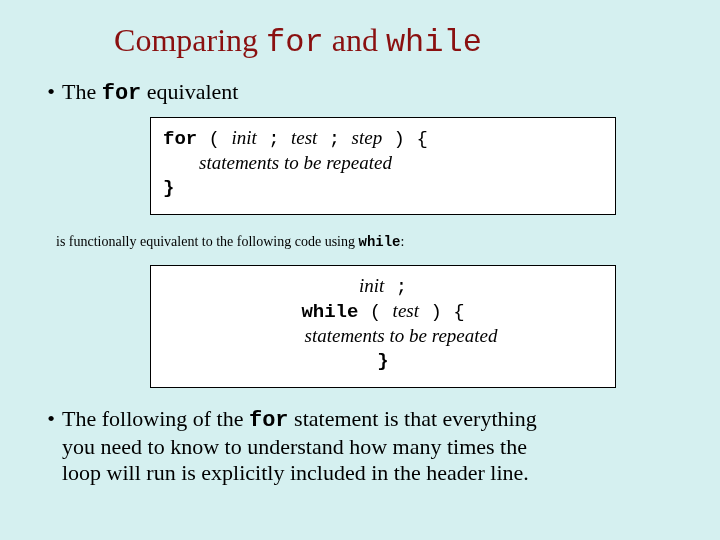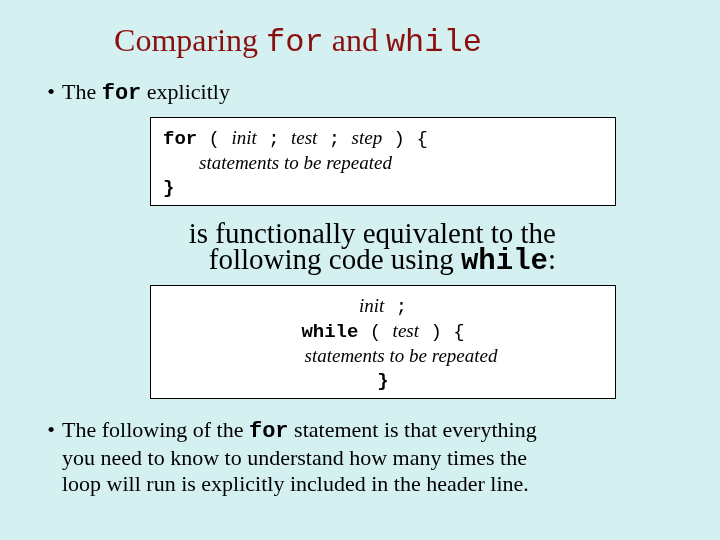--- a/index.html
+++ b/index.html
@@ -41,49 +41,48 @@
   }
   .bullet .txt {
     flex: 1 1 auto;
     line-height: 26px;
   }
   .codebox {
     background: #ffffff;
     border: 1px solid #000;
     margin: 8px 5px 14px 110px;
     width: 440px;
-    padding: 8px 12px 5px 12px;
+    padding: 8px 12px 14px 12px;
     font-size: 19px;
     line-height: 24px;
   }
   .mono { font-family: "Courier New", Courier, monospace; }
   .kw { font-weight: bold; font-family: "Courier New", Courier, monospace; }
   .it { font-style: italic; }
   .indent { display: inline-block; width: 36px; }
   .follow {
-    font-size: 29px;
-    margin: 6px 0 10px 48px;
+    font-size: 14px;
+    margin: 6px 0 10px 16px;
     line-height: 26px;
-    text-align: right;
   }
   .codebox.second { margin-top: 6px; margin-bottom: 18px; text-align: center; }
 </style>
 </head>
 <body>
 
 <div class="slide">
 
   <h1 class="title">
     <span>Comparing </span><span class="mono">for</span><span> and </span><span class="mono">while</span>
   </h1>
 
   <div class="bullet">
     <div class="dot">•</div>
     <div class="txt">
-      <span>The </span><span class="kw">for</span><span> explicitly</span>
+      <span>The </span><span class="kw">for</span><span> equivalent</span>
     </div>
   </div>
 
   <div class="codebox">
     <div>
       <span class="kw">for</span><span class="mono"> ( </span><span class="it">init</span><span class="mono"> ; </span><span class="it">test</span><span class="mono"> ; </span><span class="it">step</span><span class="mono"> ) {</span>
     </div>
     <div>
       <span class="indent"></span><span class="it">statements to be repeated</span>
     </div>

